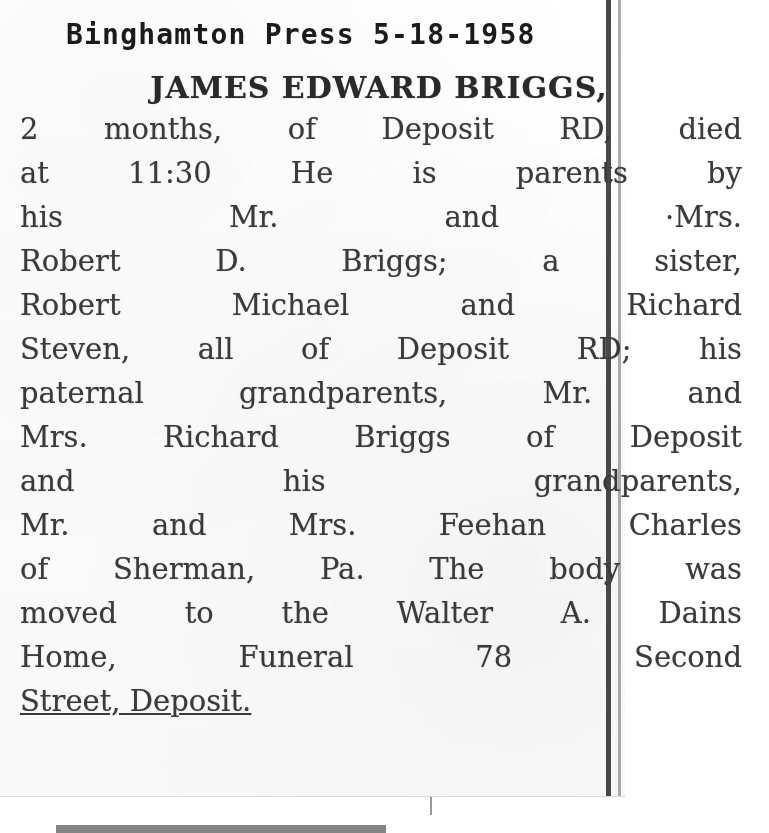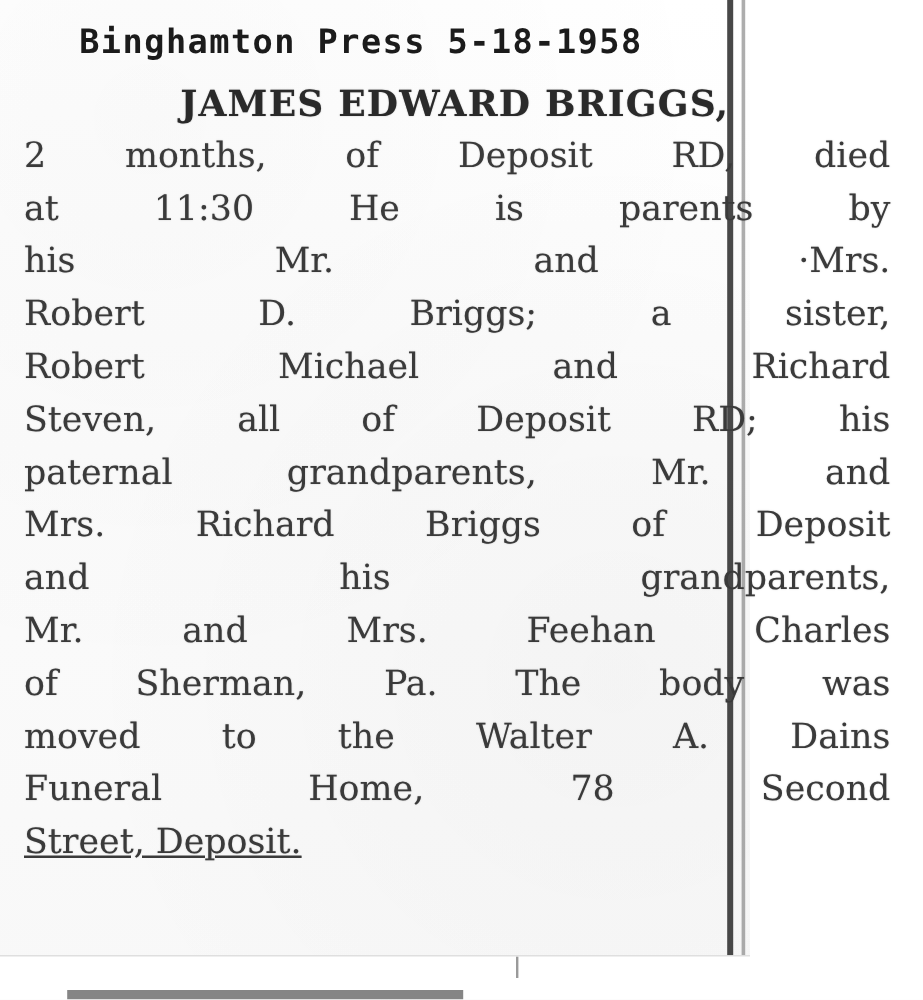--- a/index.html
+++ b/index.html
@@ -246,22 +246,22 @@
         </div>
         <div class="body-line justify">
           <span class="word">moved</span>
           <span class="word">to</span>
           <span class="word">the</span>
           <span class="word">Walter</span>
           <span class="word">A.</span>
           <span class="word">Dains</span>
         </div>
         <div class="body-line justify">
+          <span class="word">Home,</span>
           <span class="word">Funeral</span>
-          <span class="word">Home,</span>
           <span class="word">78</span>
           <span class="word">Second</span>
         </div>
         <div class="body-line last">Street, Deposit.</div>
       </div>
   </div>
 
   <div id="bottom-edge">
     <div id="bottom-smudge"></div>
     <div id="bottom-tick"></div>

